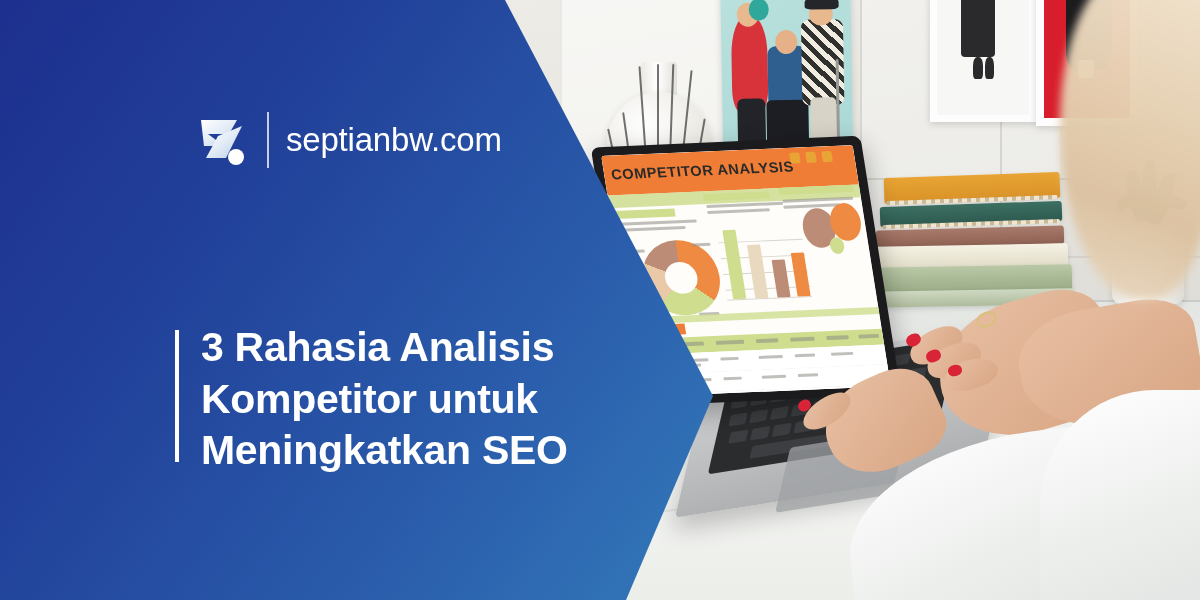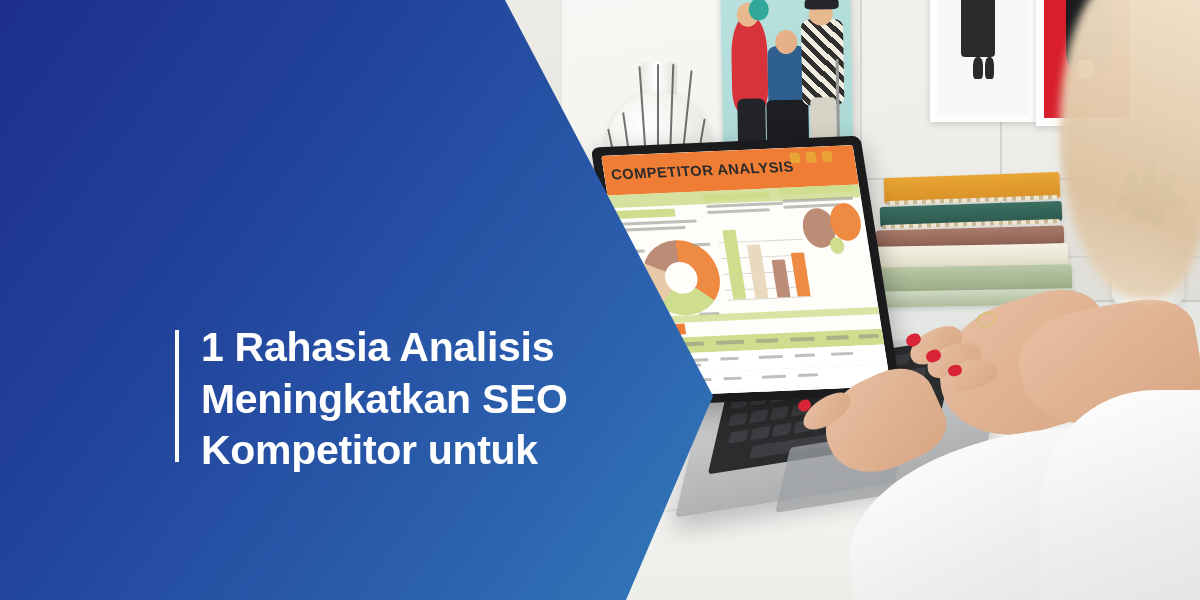--- a/index.html
+++ b/index.html
@@ -334,23 +334,41 @@
     <div class="nail" style="left:798px;top:400px;width:13px;height:11px;transform:rotate(-34deg);"></div>
 
     <div class="sleeve" style="left:848px;top:432px;width:360px;height:190px;border-radius:58% 20% 0 0;transform:rotate(-6deg);"></div>
     <div class="sleeve" style="left:1040px;top:390px;width:230px;height:230px;border-radius:50% 10% 0 0;"></div>
 
     <div class="hair"></div>
   </div>
 
   <div class="overlay"></div>
 
+  <div class="brand">
+    <div class="logo-mark">
+      <svg width="54" height="56" viewBox="0 0 54 56">
+        <defs>
+          <linearGradient id="zg" x1="0" y1="0" x2="1" y2="1">
+            <stop offset="0" stop-color="#ffffff"></stop>
+            <stop offset="0.5" stop-color="#e3ecf7"></stop>
+            <stop offset="1" stop-color="#b9cde4"></stop>
+          </linearGradient>
+        </defs>
+        <path d="M5 8 L41 8 L33 22 L12 22 L28 34 L8 34 Z" fill="url(#zg)"></path>
+        <path d="M22 24 L46 14 L30 46 L10 46 Z" fill="url(#zg)"></path>
+        <circle cx="40" cy="45" r="8" fill="#ffffff"></circle>
+      </svg>
+    </div>
+    <div class="divider"></div>
+    <div class="brand-text">septianbw.com</div>
+  </div>
 
   <div class="headline-wrap">
     <div class="accent-bar"></div>
     <div class="headline">
-      <div>1 Rahasia Analisis</div>
+      <div>3 Rahasia Analisis</div>
+      <div>Kompetitor untuk</div>
       <div>Meningkatkan SEO</div>
-      <div>Kompetitor untuk</div>
     </div>
   </div>
 
 </div>
 
 </body></html>

